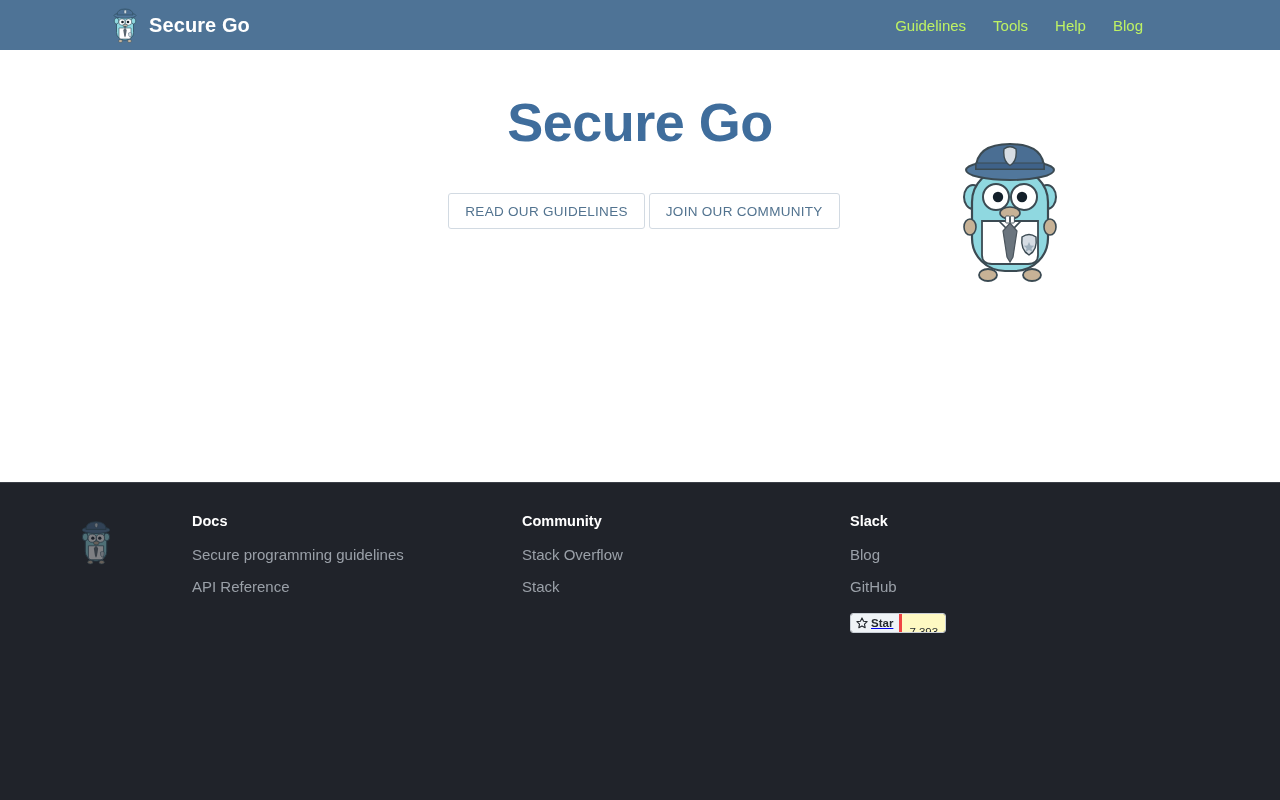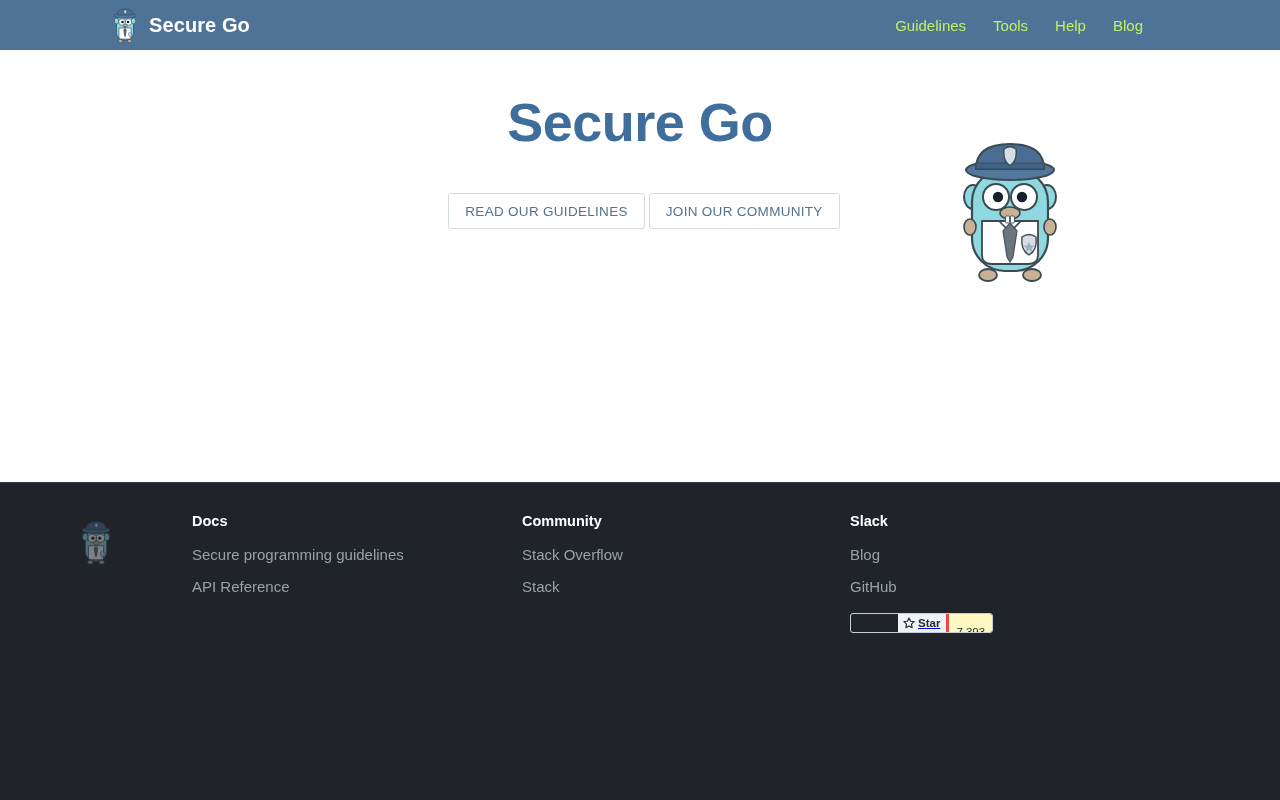--- a/index.html
+++ b/index.html
@@ -213,21 +213,20 @@
 
   .gh-star-left {
     display: flex;
     align-items: center;
     gap: 3px;
     background: #eff3f6;
     padding: 0 6px 0 5px;
     color: #24292e;
     font-weight: bold;
     border-right: 3px solid #ef4444;
-    margin-left: 47px;
   }
 
   .gh-star-icon {
     width: 12px;
     height: 12px;
     display: block;
   }
 
   .gh-star-count {
     background: #fef9c3;

